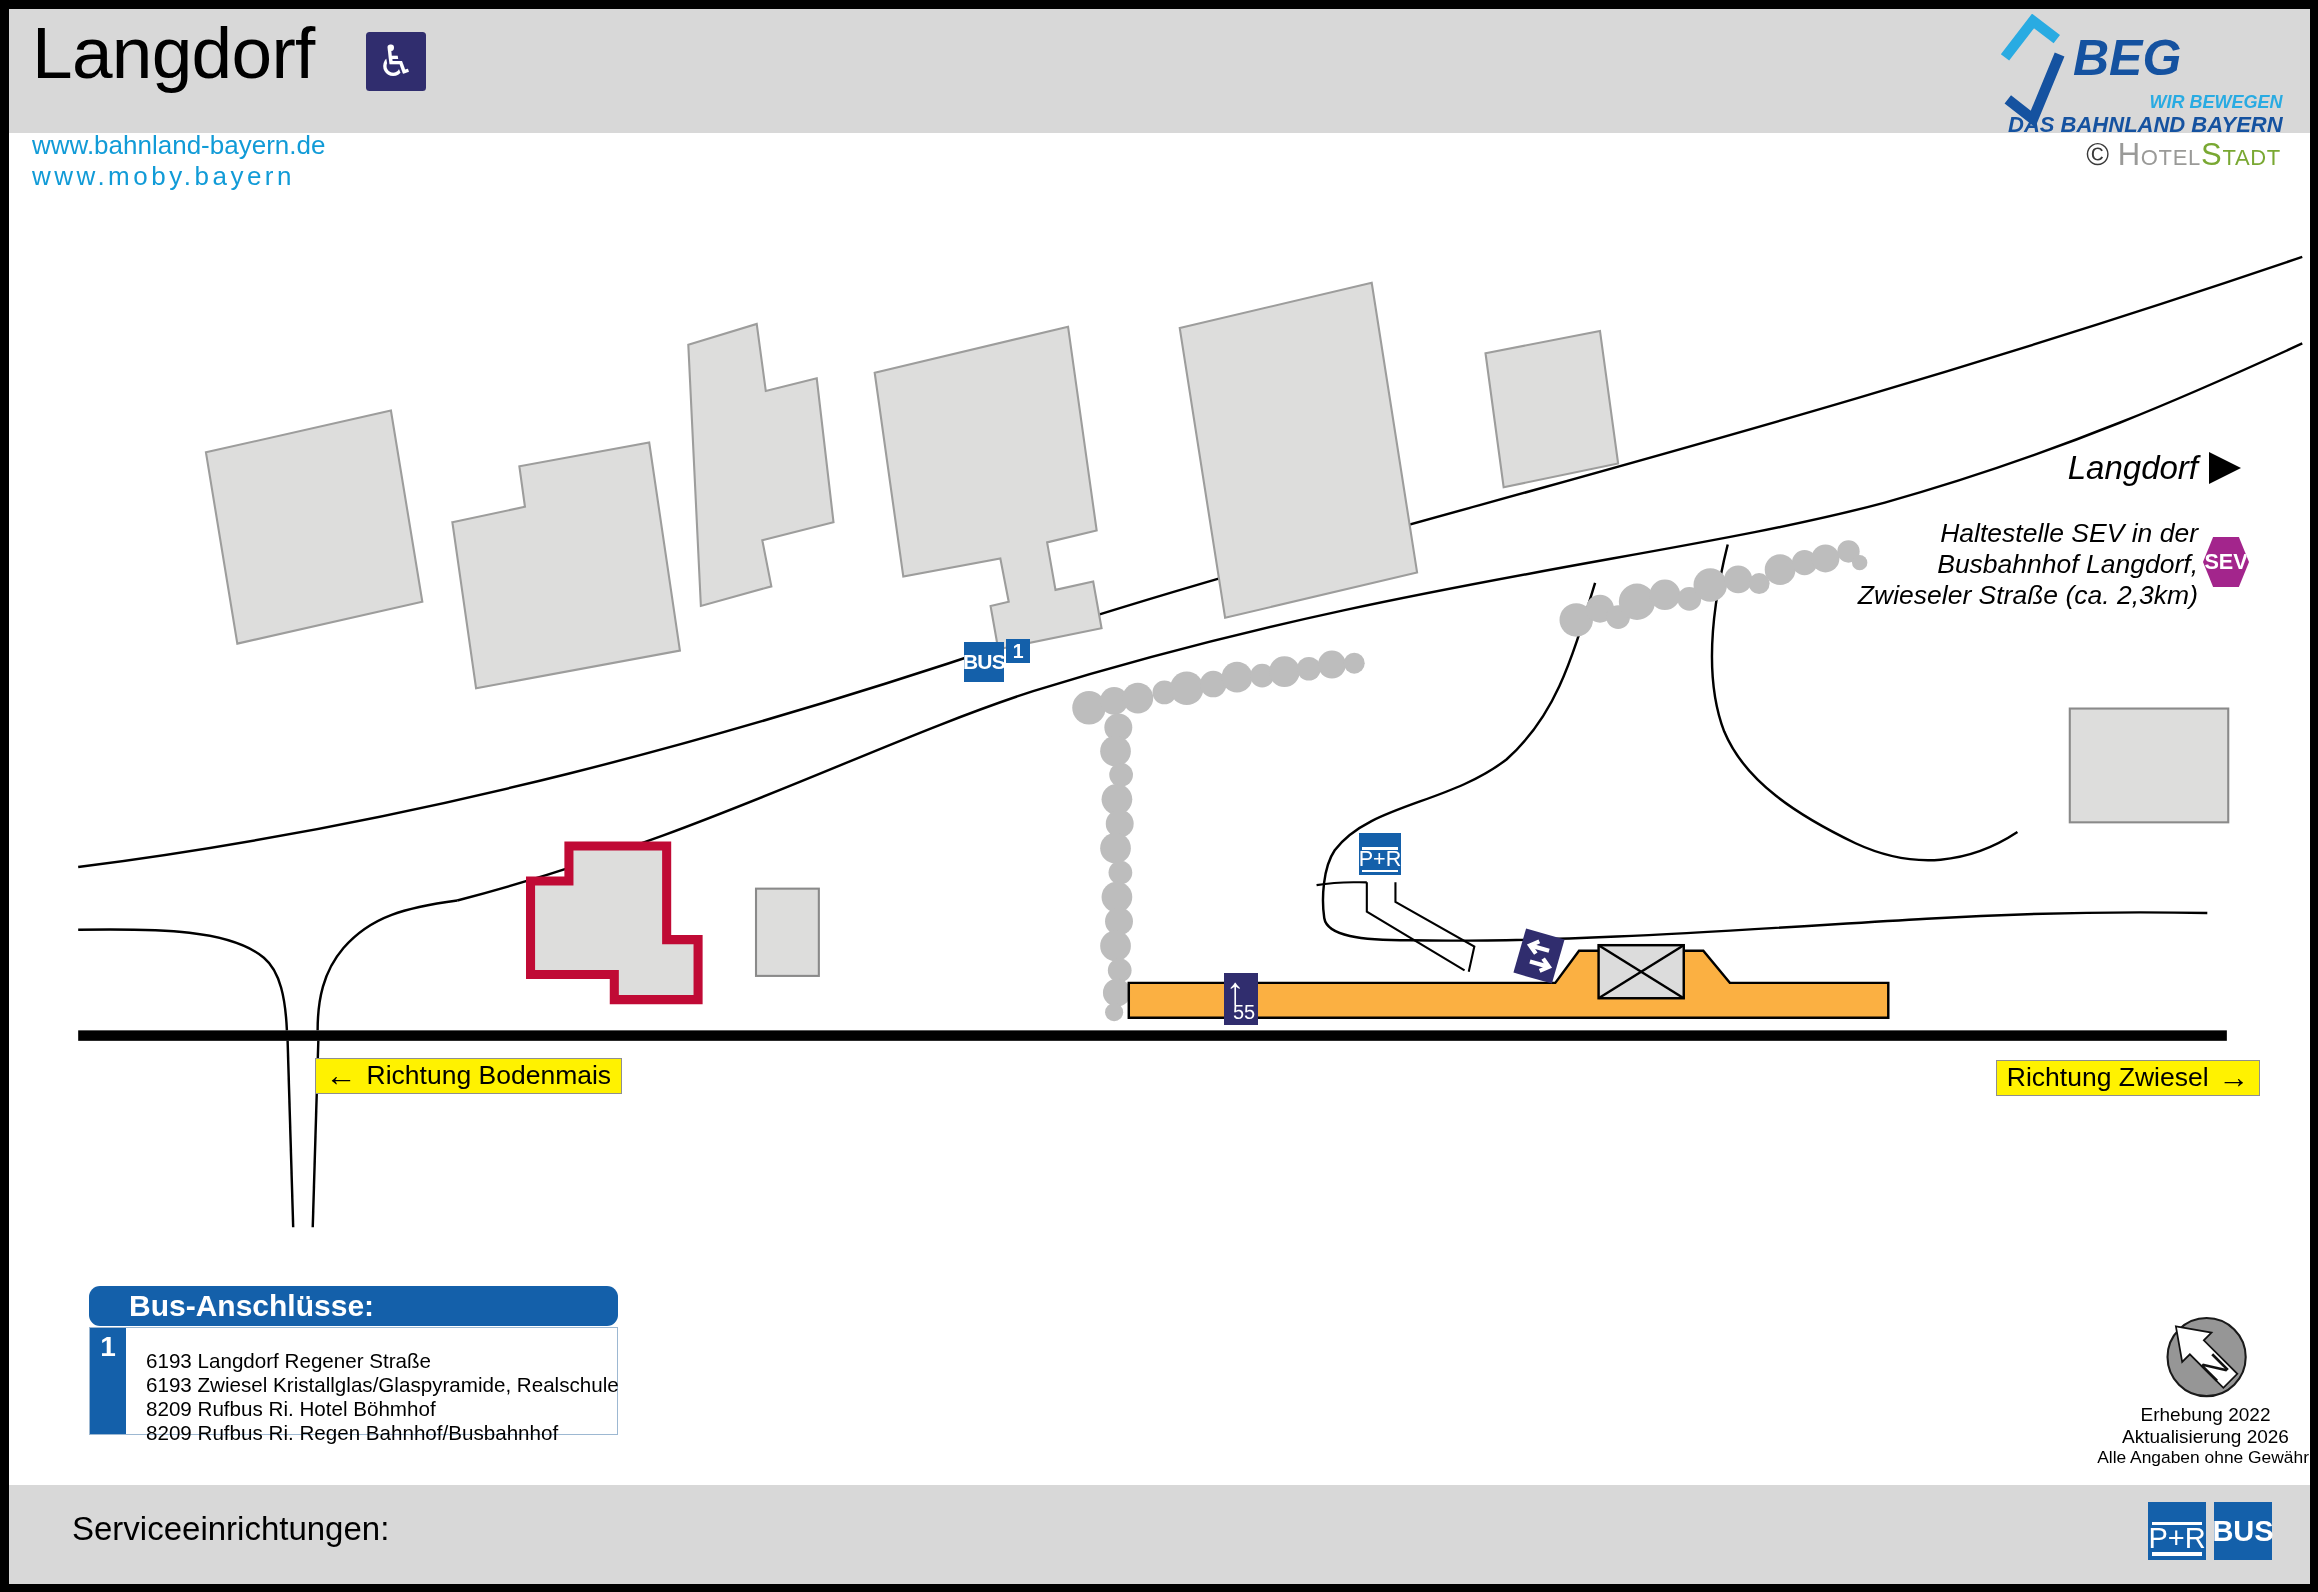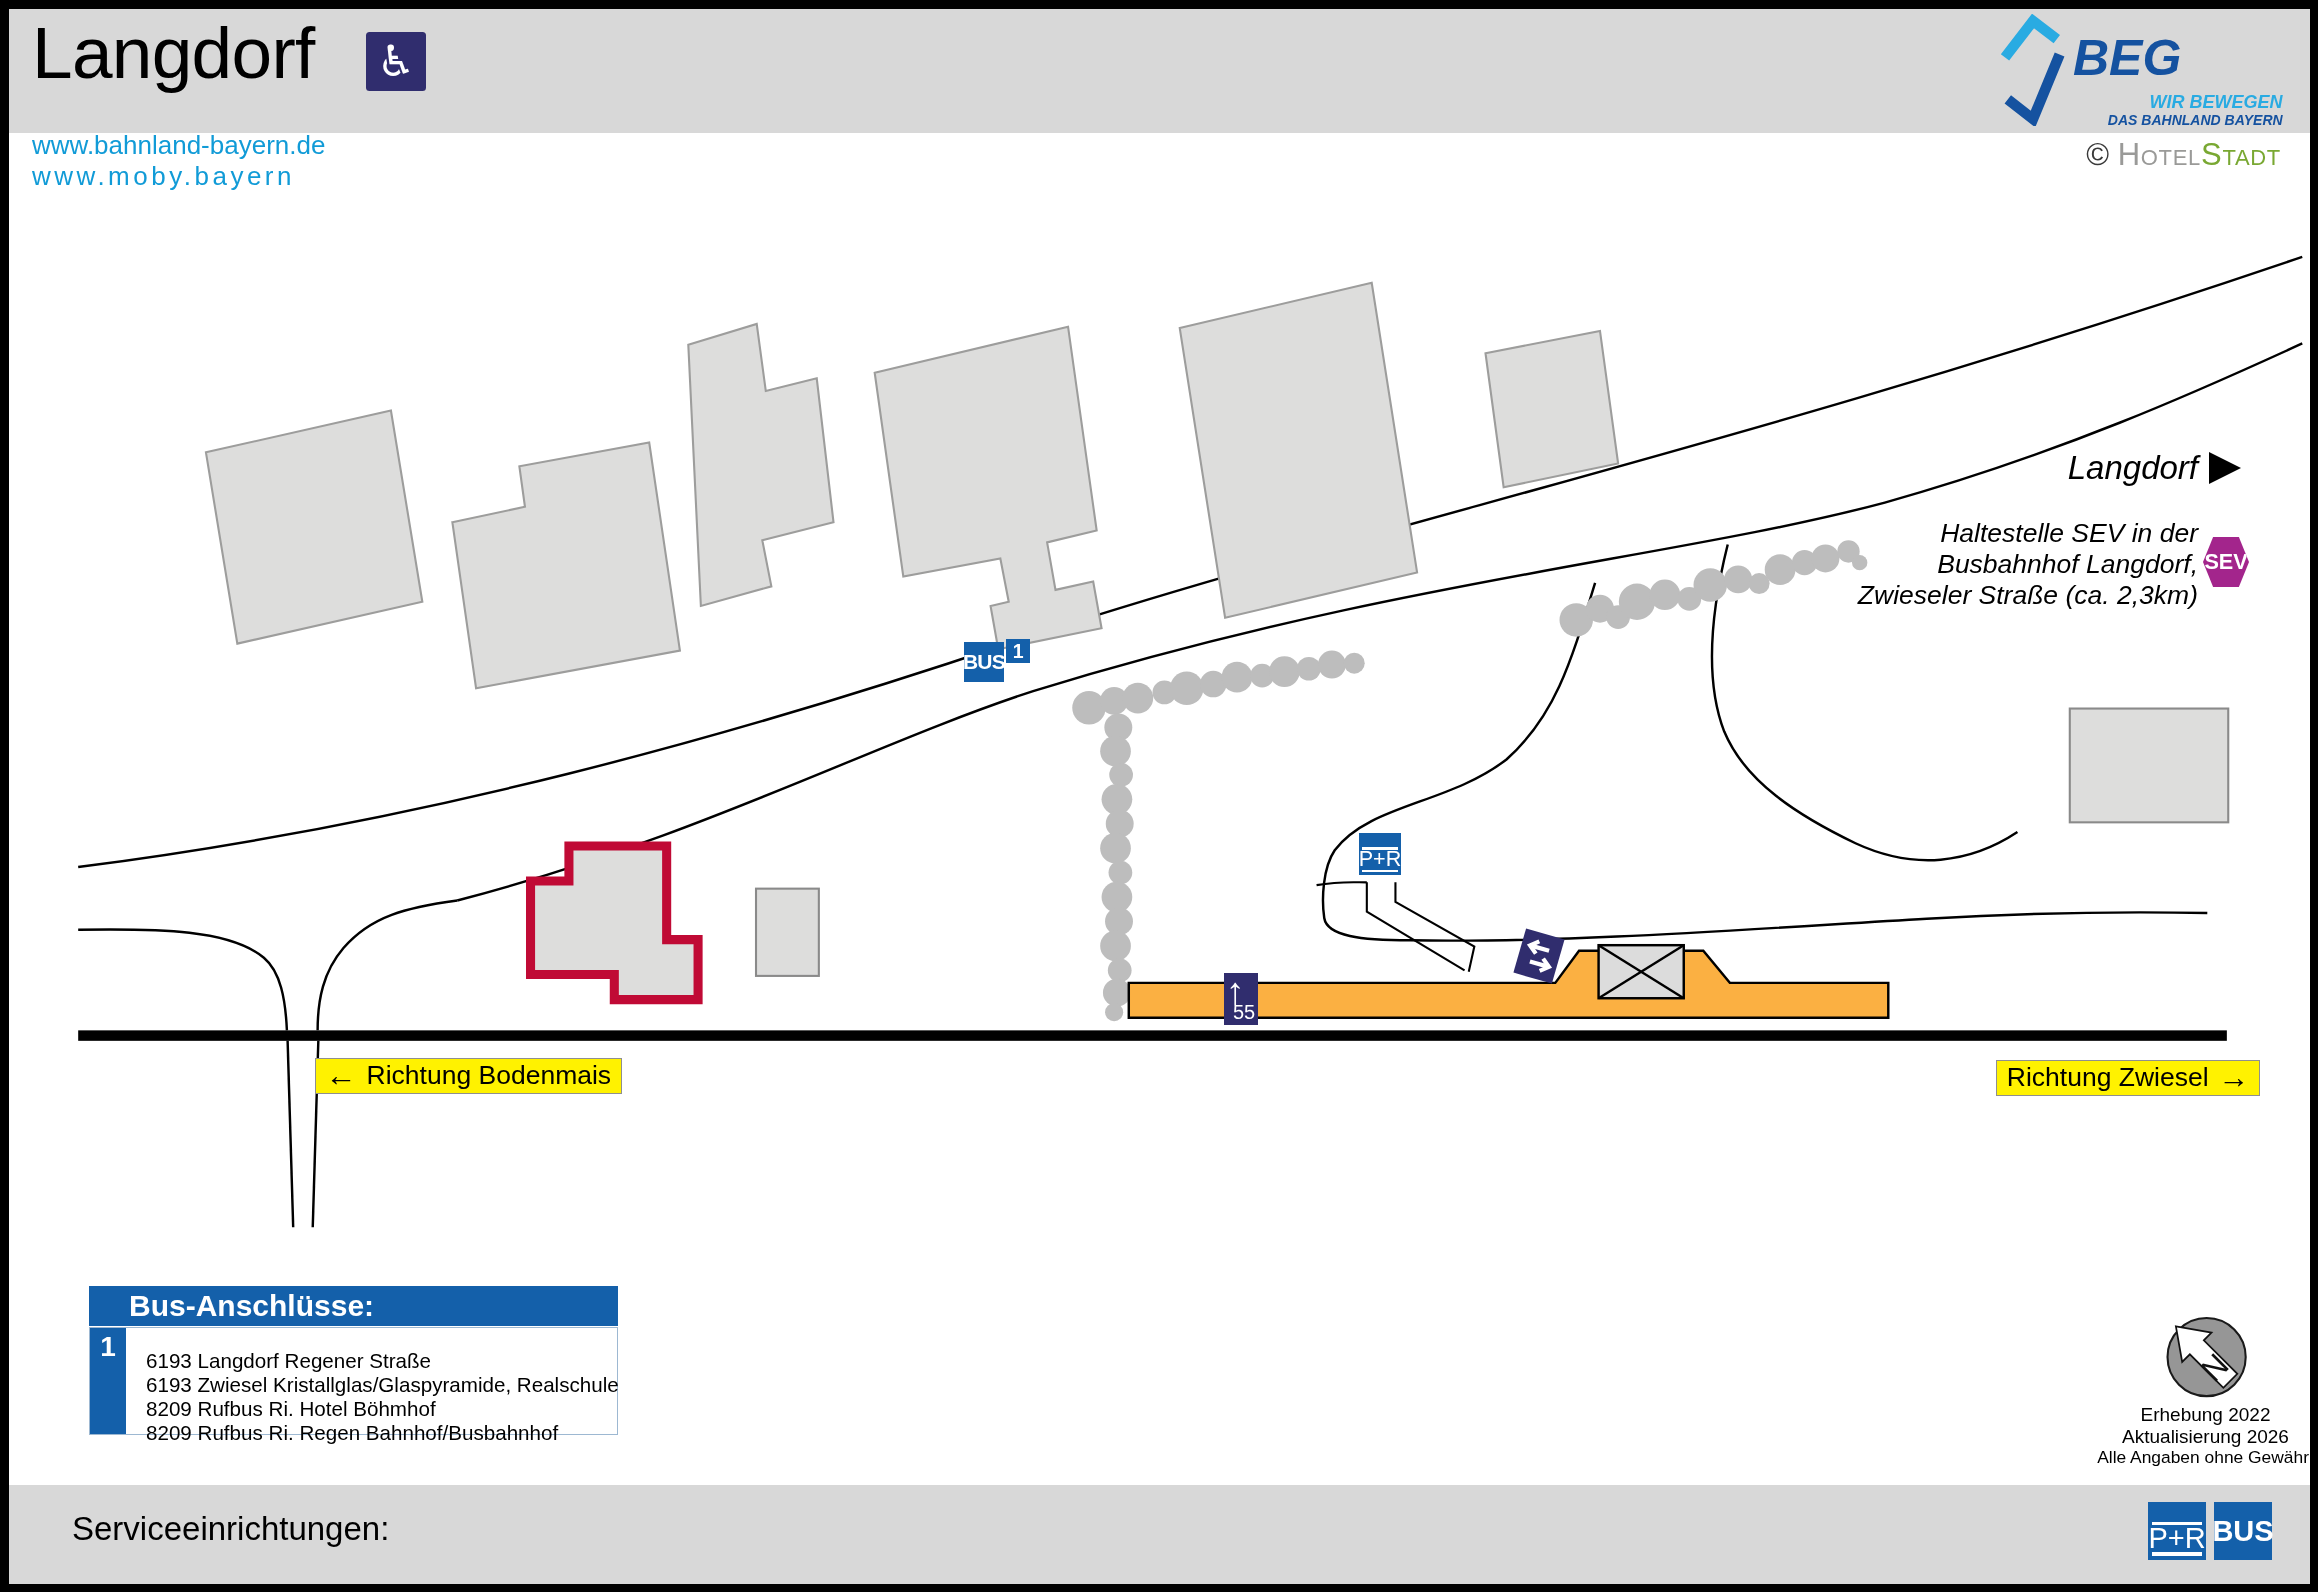--- a/index.html
+++ b/index.html
@@ -10,21 +10,21 @@
 
   
   #header-bar{left:0;top:0;width:2319px;height:133px;background:var(--header-gray);z-index:5;}
   #page-title{left:32px;top:11px;font-size:73px;letter-spacing:-0.7px;color:#000;}
   #wheelchair-badge{left:366px;top:32px;width:60px;height:59px;background:var(--navy);
     border-radius:3.5px;display:flex;align-items:center;justify-content:center;}
   #wheelchair-badge span{color:#fff;font-size:43px;line-height:1;}
   #beg-logo{right:21px;top:9.8px;width:300px;height:119px;}
   #beg-name{position:absolute;left:75px;top:19.5px;font-size:50px;font-weight:bold;font-style:italic;color:#1552A0;}
   #beg-tag1{position:absolute;right:15.4px;top:82px;font-size:18px;font-weight:bold;font-style:italic;color:var(--brand-lightblue);}
-  #beg-tag2{position:absolute;right:15.4px;top:102px;font-size:14px;font-weight:bold;font-style:italic;color:#1552A0;}
+  #beg-tag2{position:absolute;right:15.4px;top:102px;font-size:22px;font-weight:bold;font-style:italic;color:#1552A0;}
 
   
   .link{left:32px;font-size:26px;color:var(--link-blue);z-index:6;}
   #link1{top:130px;}
   #link2{top:161px;letter-spacing:3.5px;}
   #credit{right:38px;top:137px;font-size:31px;z-index:6;color:#3a3a3a;}
   #credit .cap{font-variant:small-caps;letter-spacing:0.7px;}
   #credit .gray{color:#9a9a98;}
   #credit .green{color:var(--green);}
 
@@ -61,21 +61,21 @@
 
   .yellow-label{background:var(--yellow);border:1.4px solid #8f8f8f;display:flex;align-items:center;gap:9.8px;
     font-size:26.5px;padding:1.4px 9.8px;height:31px;z-index:7;}
   #dir-bodenmais{left:315px;top:1058px;}
   #dir-zwiesel{left:1996px;top:1060px;}
   .yellow-label .arr{font-size:31px;font-weight:bold;}
 
   
   #legend{left:89px;top:1286px;width:529px;z-index:7;}
   #legend-title{background:var(--brand-blue);color:#fff;font-weight:bold;font-size:30px;height:40px;
-    display:flex;align-items:center;padding-left:40px;}
+    display:flex;align-items:center;padding-left:40px;border-radius:11px;}
   #legend-body{position:relative;border:1.4px solid #9db8d2;background:#fff;height:106px;margin-top:1.4px;}
   #legend-strip{position:absolute;left:0;top:0;bottom:0;width:36px;background:var(--brand-blue);
     color:#fff;font-size:28px;font-weight:bold;text-align:center;padding-top:2.8px;box-sizing:border-box;}
   #legend-lines{position:absolute;left:56px;top:4.2px;font-size:20.6px;line-height:24px;white-space:nowrap;margin-top:16px;}
 
   
   #notes{left:2066px;top:1404px;width:279px;text-align:center;font-size:19px;line-height:21.6px;z-index:7;}
   #notes .n3{font-size:17.4px;}
 
   

